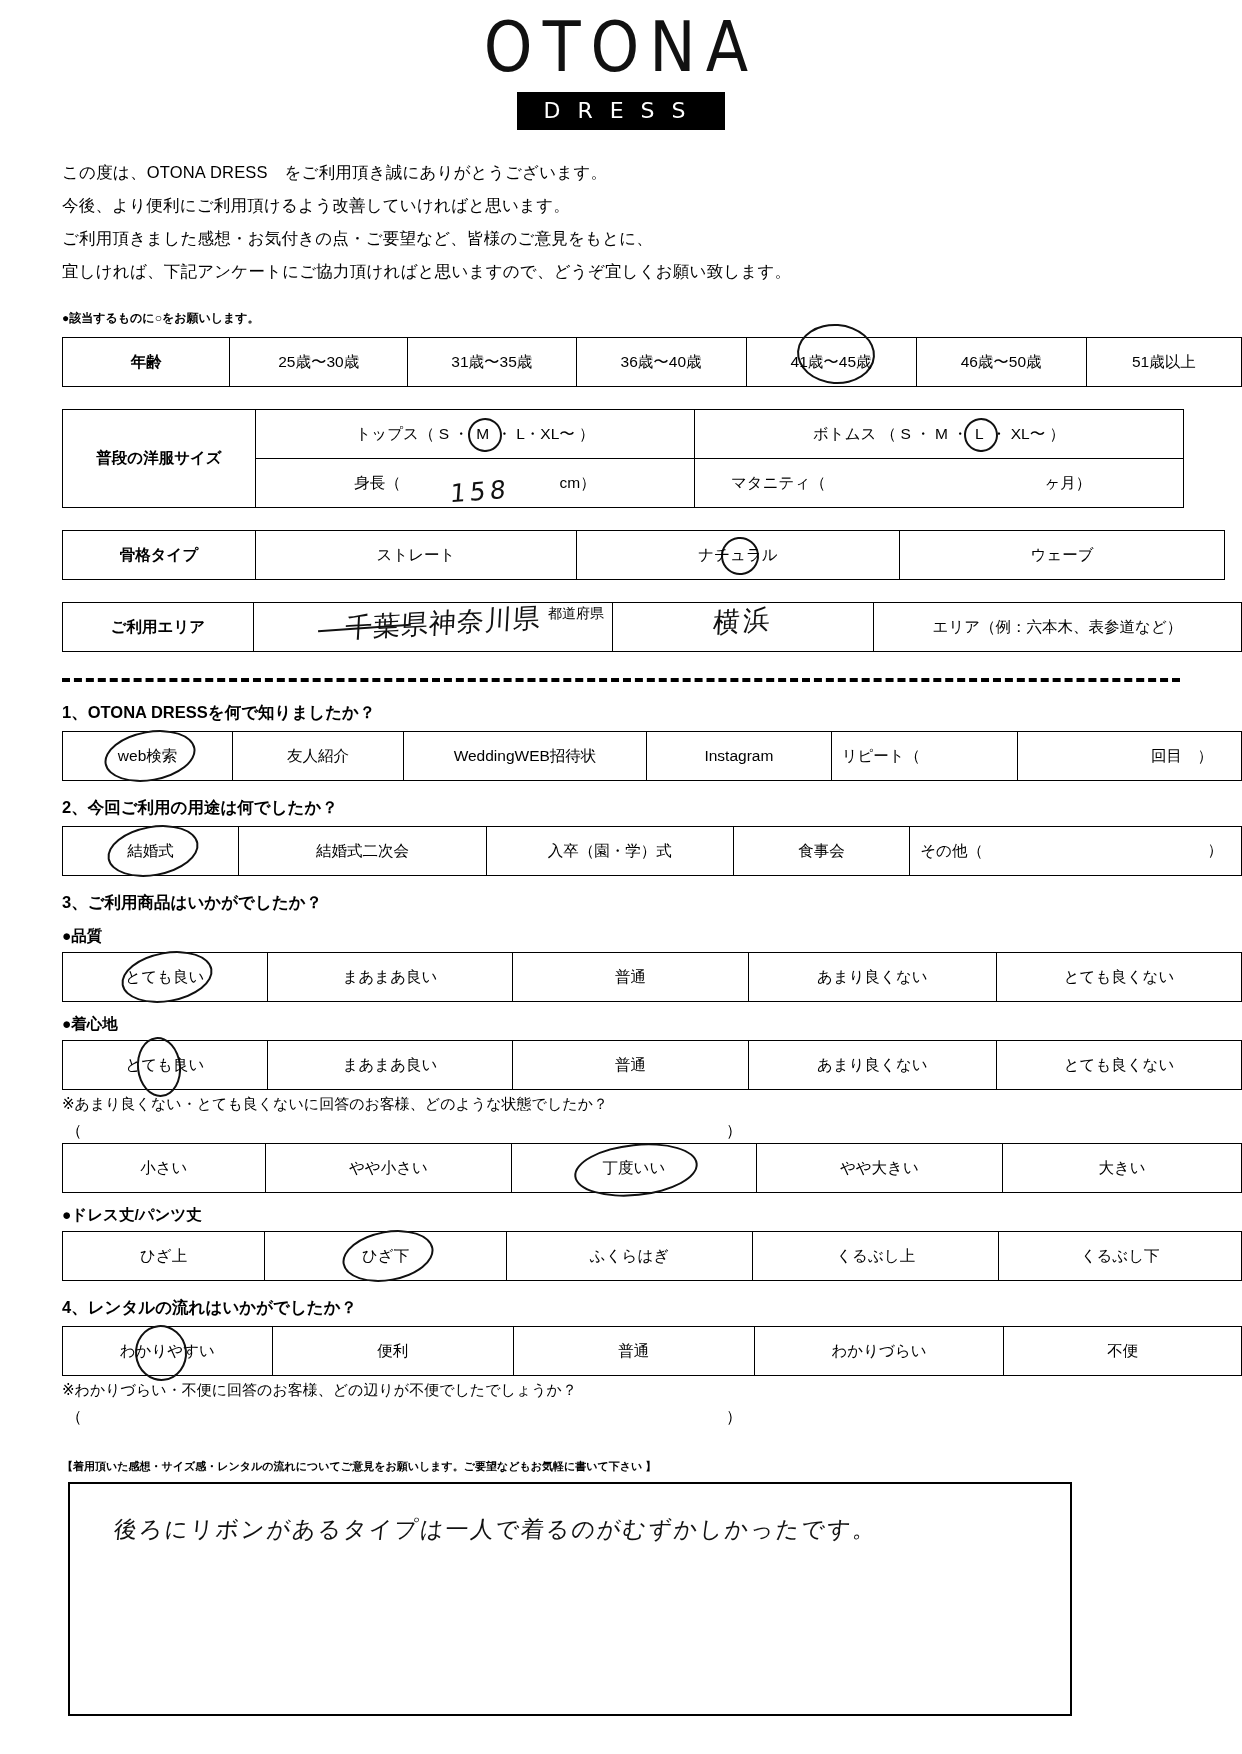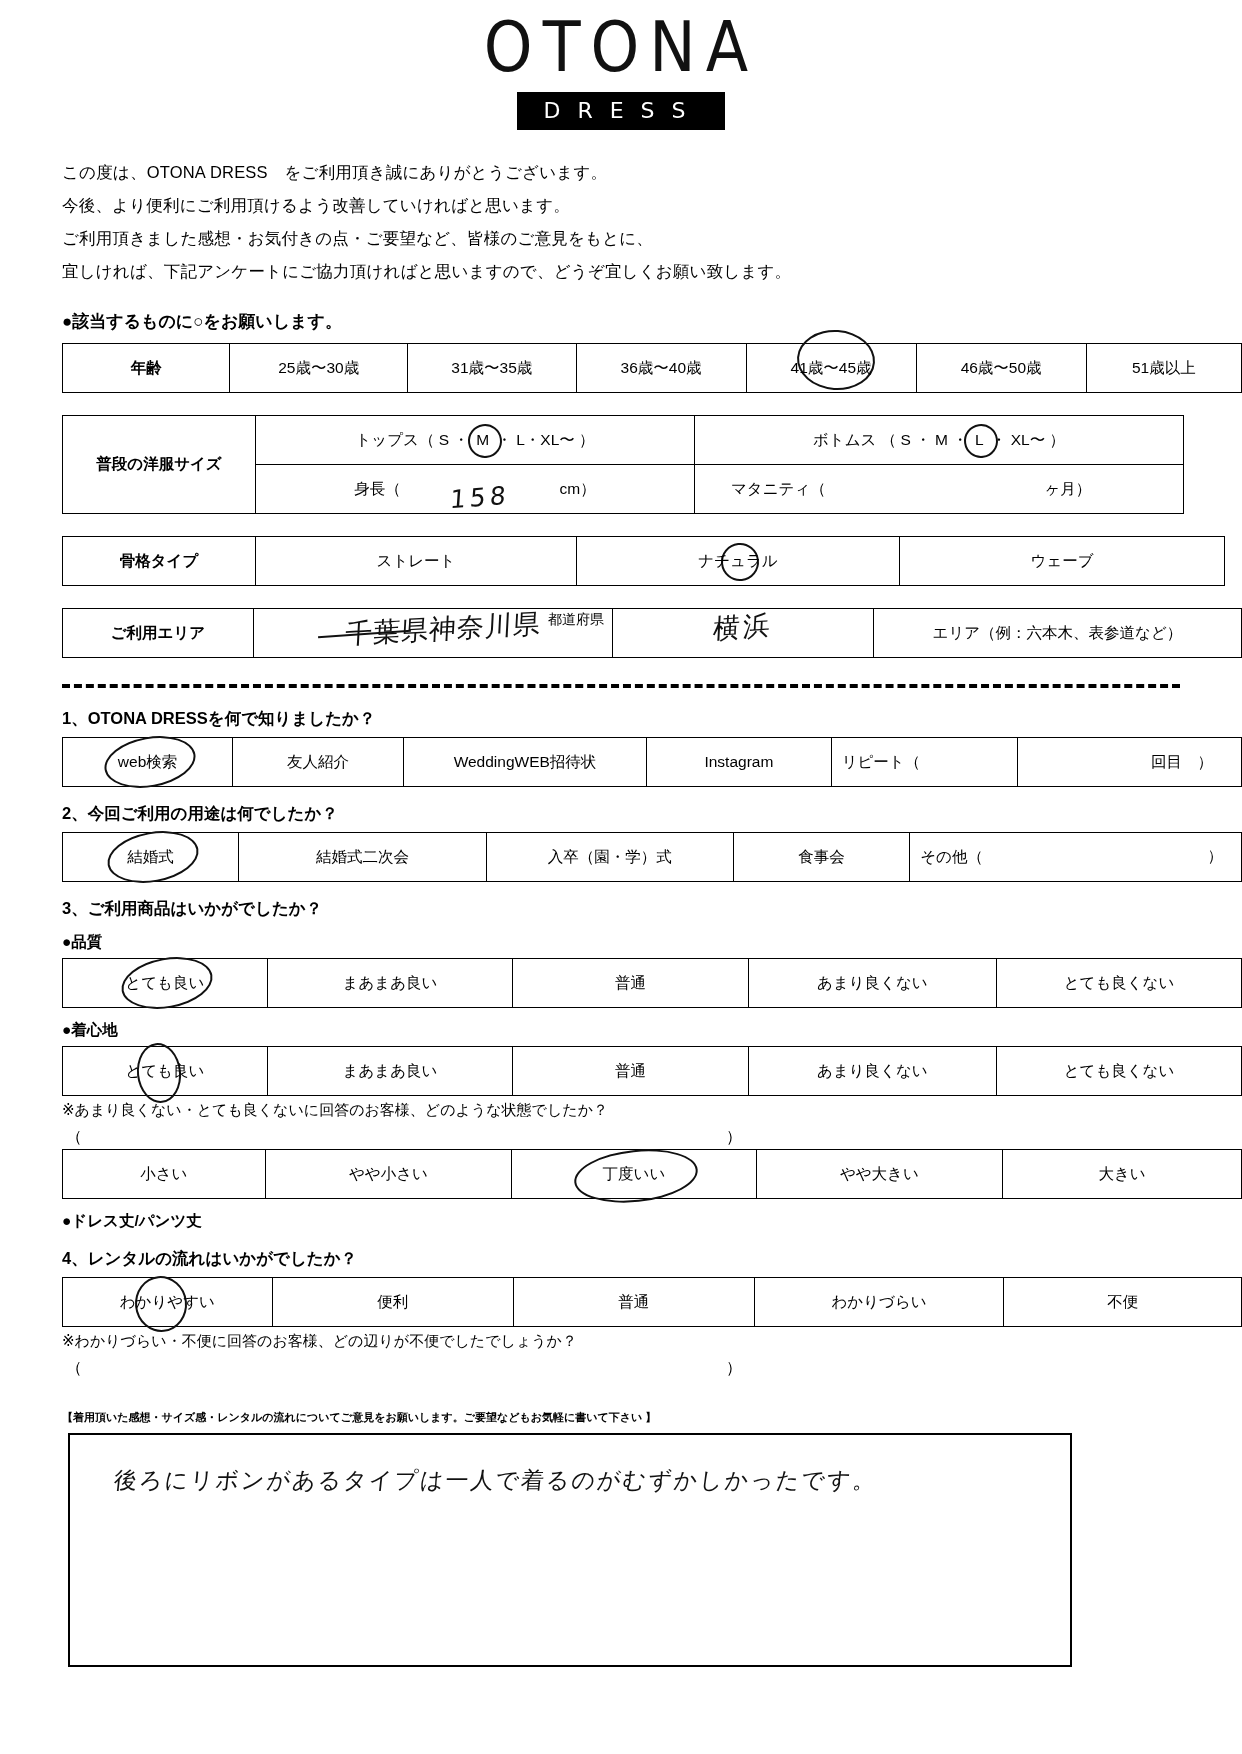--- a/index.html
+++ b/index.html
@@ -55,21 +55,21 @@
     margin: 26px 0 0 62px;
     font-size: 16.5px;
     line-height: 2.0;
     letter-spacing: 0.2px;
   }
   .intro div { white-space: nowrap; }
 
   .lead {
     margin: 22px 0 10px 62px;
     font-weight: bold;
-    font-size: 17px;
+    font-size: 12px;
   }
 
   
   table.grid {
     border-collapse: collapse;
     margin-left: 62px;
     table-layout: fixed;
   }
   table.grid td {
     border: 1.6px solid #000;
@@ -441,20 +441,34 @@
         <span class="cellinner">丁度いい</span>
         <span class="circle-mark"></span>
       </td>
       <td style="width:226px"><span class="cellinner">やや大きい</span></td>
       <td style="width:222px"><span class="cellinner">大きい</span></td>
     </tr>
   </tbody>
     </table>
 
   <div class="subhead">●ドレス丈/パンツ丈</div>
+  <table class="grid">
+    <tbody>
+        <tr>
+      <td style="width:180px"><span class="cellinner">ひざ上</span></td>
+      <td class="mark-cell" style="width:226px">
+        <span class="cellinner">ひざ下</span>
+        <span class="circle-mark"></span>
+      </td>
+      <td style="width:226px"><span class="cellinner">ふくらはぎ</span></td>
+      <td style="width:226px"><span class="cellinner">くるぶし上</span></td>
+      <td style="width:222px"><span class="cellinner">くるぶし下</span></td>
+    </tr>
+  </tbody>
+    </table>
 
   <div class="qhead">4、レンタルの流れはいかがでしたか？</div>
   <table class="grid">
     <tbody>
         <tr>
       <td class="mark-small" style="width:180px">
         <span class="cellinner">わかりやすい</span>
         <span class="circle-mark" style="width:48px;height:52px;margin-left:-32px;margin-top:-26px;"></span>
       </td>
       <td style="width:226px"><span class="cellinner">便利</span></td>

